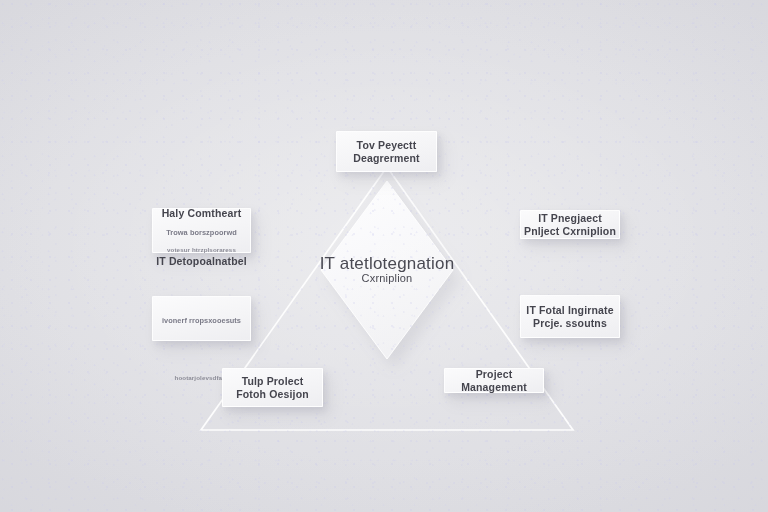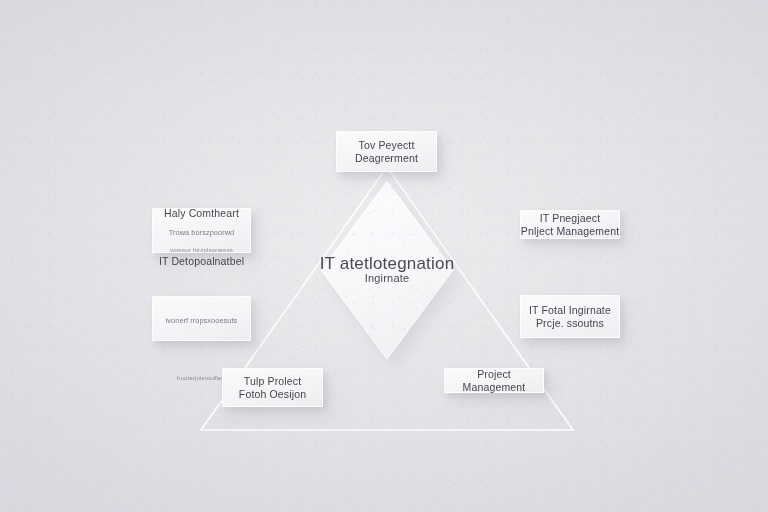--- a/index.html
+++ b/index.html
@@ -68,20 +68,21 @@
       3px 4px 7px rgba(120,120,135,.17),
       7px 9px 16px rgba(120,120,135,.11);
     display: flex;
     flex-direction: column;
     align-items: center;
     justify-content: center;
     text-align: center;
     color: #4d4d56;
     padding: 3px 5px;
     filter: blur(.18px);
+    font-weight: bold;
   }
   .card .l1 {
     font-size: 10.5px;
     line-height: 13px;
     letter-spacing: .15px;
     white-space: nowrap;
     color: #45454e;
   }
   .card .l2 {
     font-size: 10.5px;
@@ -158,21 +159,21 @@
     <g filter="url(#diamondShadow)">
       <polygon points="387,181 453,270 387,359 321,270" fill="url(#diamondFill)" stroke="#ffffff" stroke-opacity="0.9" stroke-width="1"></polygon>
     </g>
   </svg>
 
   <div id="vignette"></div>
   <div id="noise"></div>
 
   <div id="center-label">
     <div class="cl1">IT atetlotegnation</div>
-    <div class="cl2">Ingirnate</div>
+    <div class="cl2">Cxrniplion</div>
   </div>
 
   <div class="card" style="left:336px; top:131px; width:101px; height:41px;">
     <div class="l1">Tov Peyectt</div>
     <div class="l2">Deagrerment</div>
   </div>
 
   <div class="card" style="left:152px; top:208px; width:99px; height:45px;gap:8px;">
     <div class="l1">Haly Comtheart</div>
     <div class="sub">Trowa borszpoorwd</div>
@@ -180,21 +181,21 @@
   </div>
 
   <div class="card" style="left:152px; top:296px; width:99px; height:45px;gap:48px;">
     <div class="l1">IT Detopoalnatbel</div>
     <div class="sub">ivonerf rropsxooesuts</div>
     <div class="l3">hootarjolevsdfaro</div>
   </div>
 
   <div class="card" style="left:520px; top:210px; width:100px; height:29px;">
     <div class="l1">IT Pnegjaect</div>
-    <div class="l2">Pnlject Management</div>
+    <div class="l2">Pnlject Cxrniplion</div>
   </div>
 
   <div class="card" style="left:520px; top:295px; width:100px; height:43px;">
     <div class="l1">IT Fotal Ingirnate</div>
     <div class="l2">Prcje. ssoutns</div>
   </div>
 
   <div class="card" style="left:222px; top:368px; width:101px; height:39px;">
     <div class="l1">Tulp Prolect</div>
     <div class="l2">Fotoh Oesijon</div>

